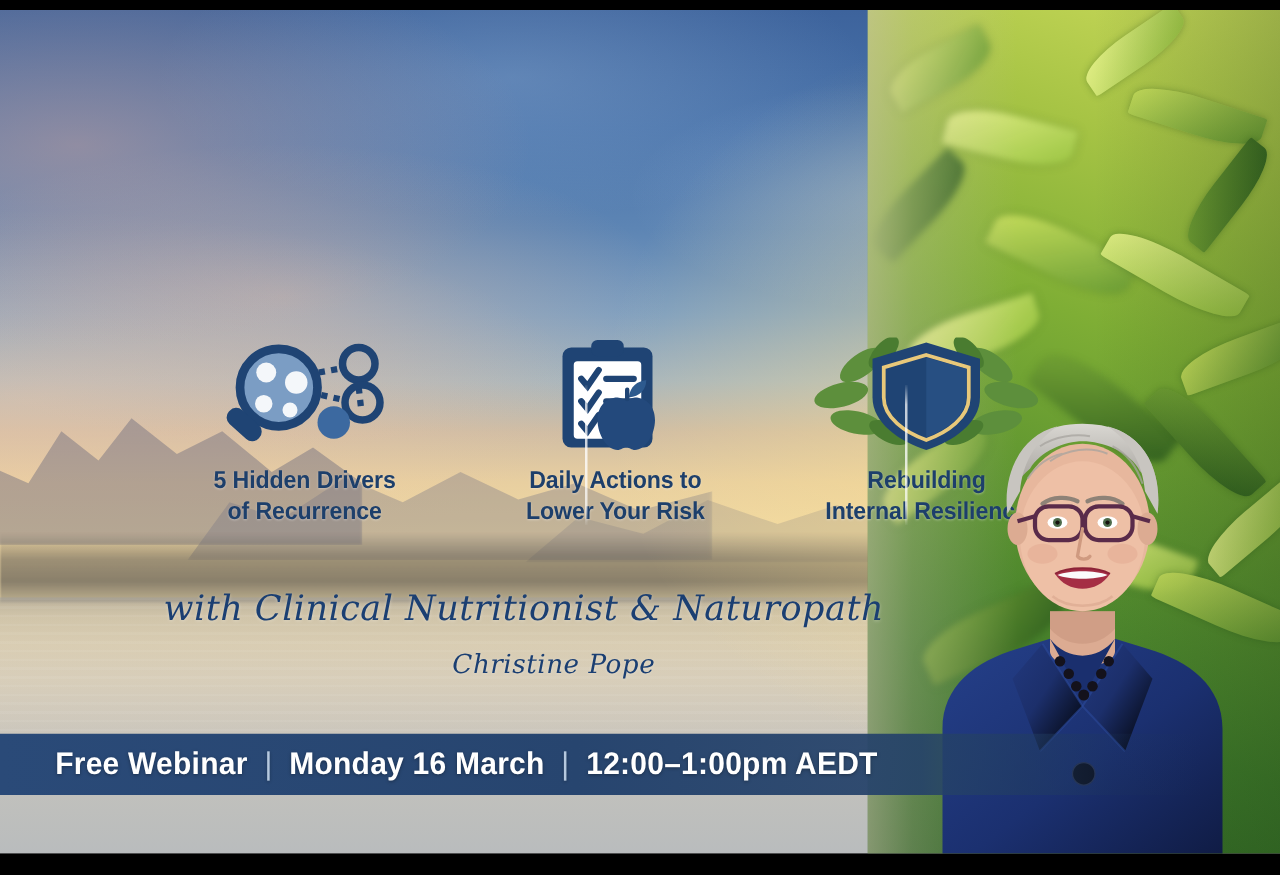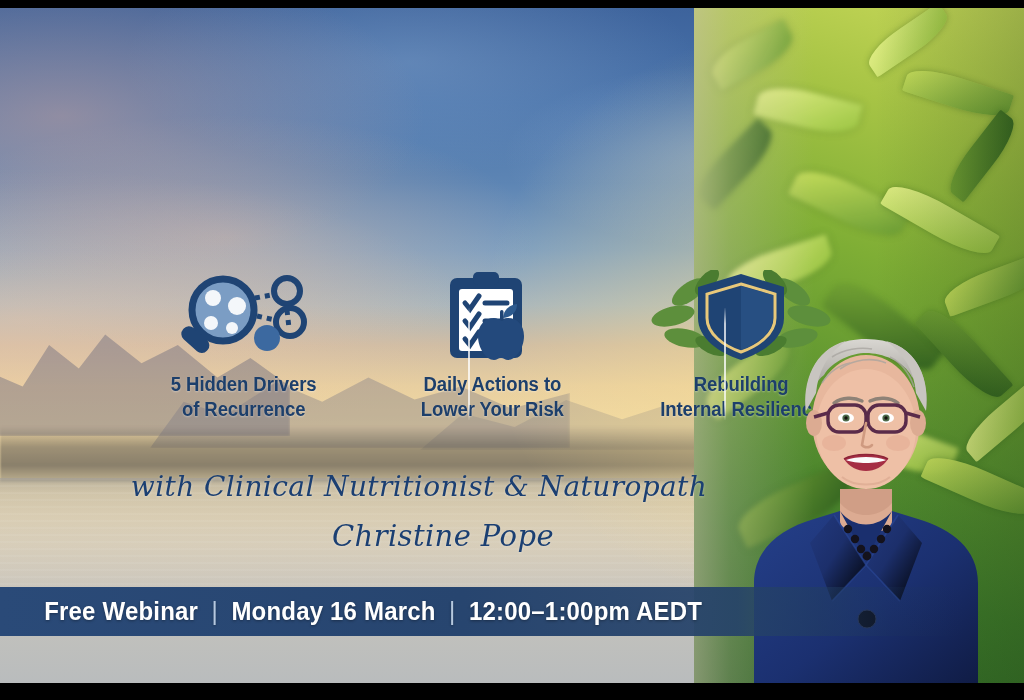--- a/index.html
+++ b/index.html
@@ -242,21 +242,21 @@
     padding-left:48px;
   }
   .presenter-role, .presenter-name {
     font-family:"DejaVu Serif", serif;
     font-style:italic;
     color:#1b3f72;
     text-shadow:0 1px 3px rgba(255,255,255,.30);
     letter-spacing:.4px;
   }
   .presenter-role { font-size:28px; }
-  .presenter-name { font-size:29px; margin-top:16px;margin-left:48px; }
+  .presenter-name { font-size:21px; margin-top:16px;margin-left:48px; }
 
   
   .banner {
     position:absolute; left:0; top:579px;
     width:1024px; height:49px;
     background:linear-gradient(90deg,
       #2a4a78 0%,
       #27456f 45%,
       rgba(37,66,105,.92) 72%,
       rgba(34,62,96,.55) 80%,

